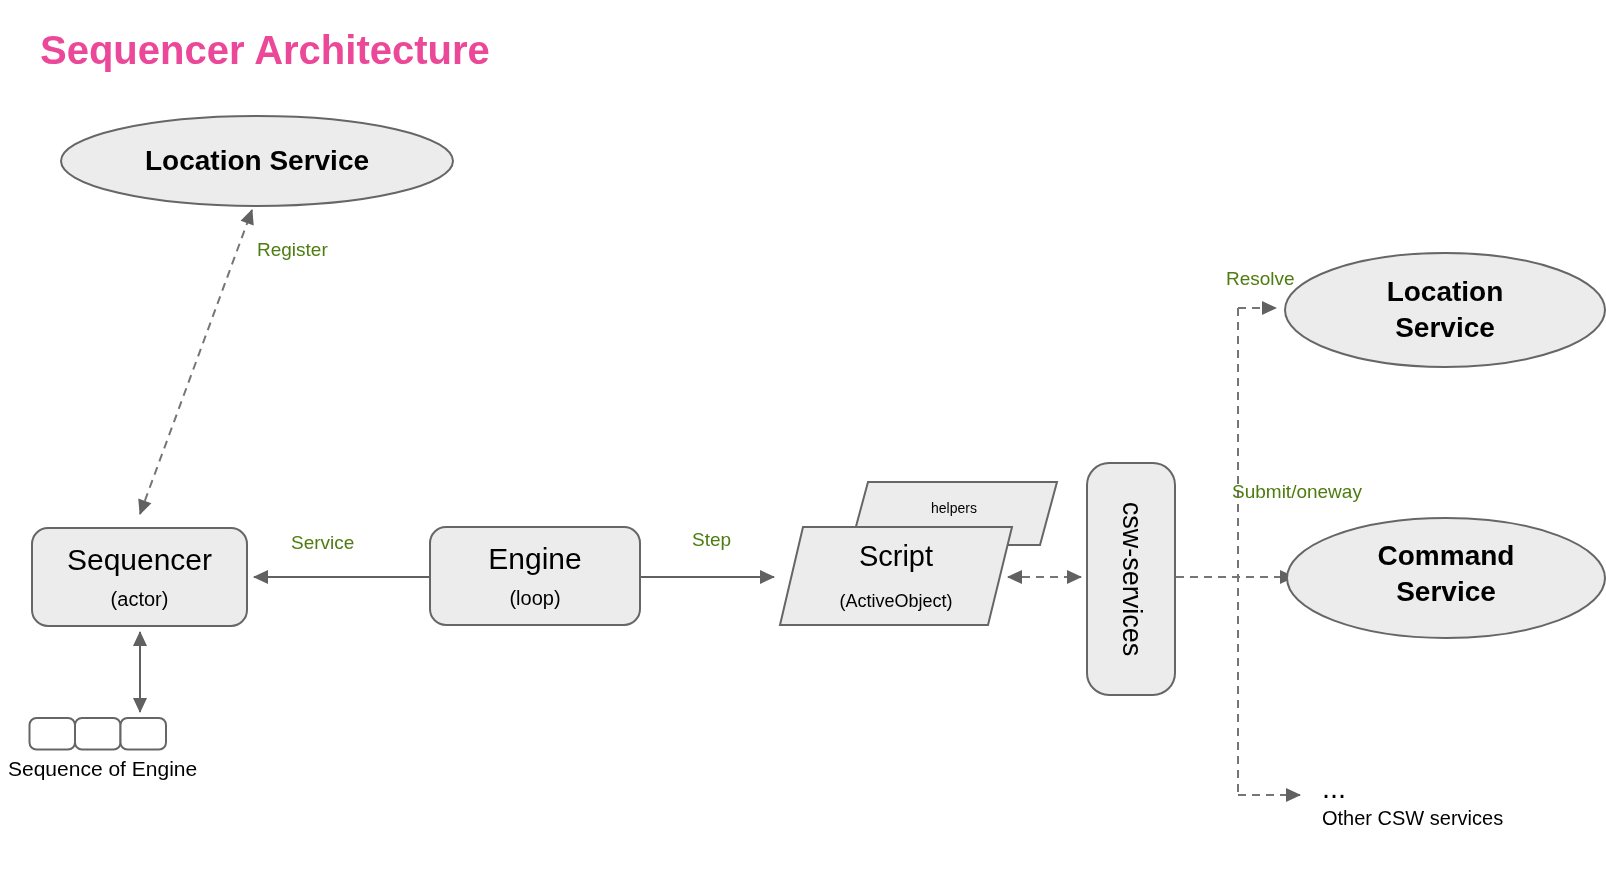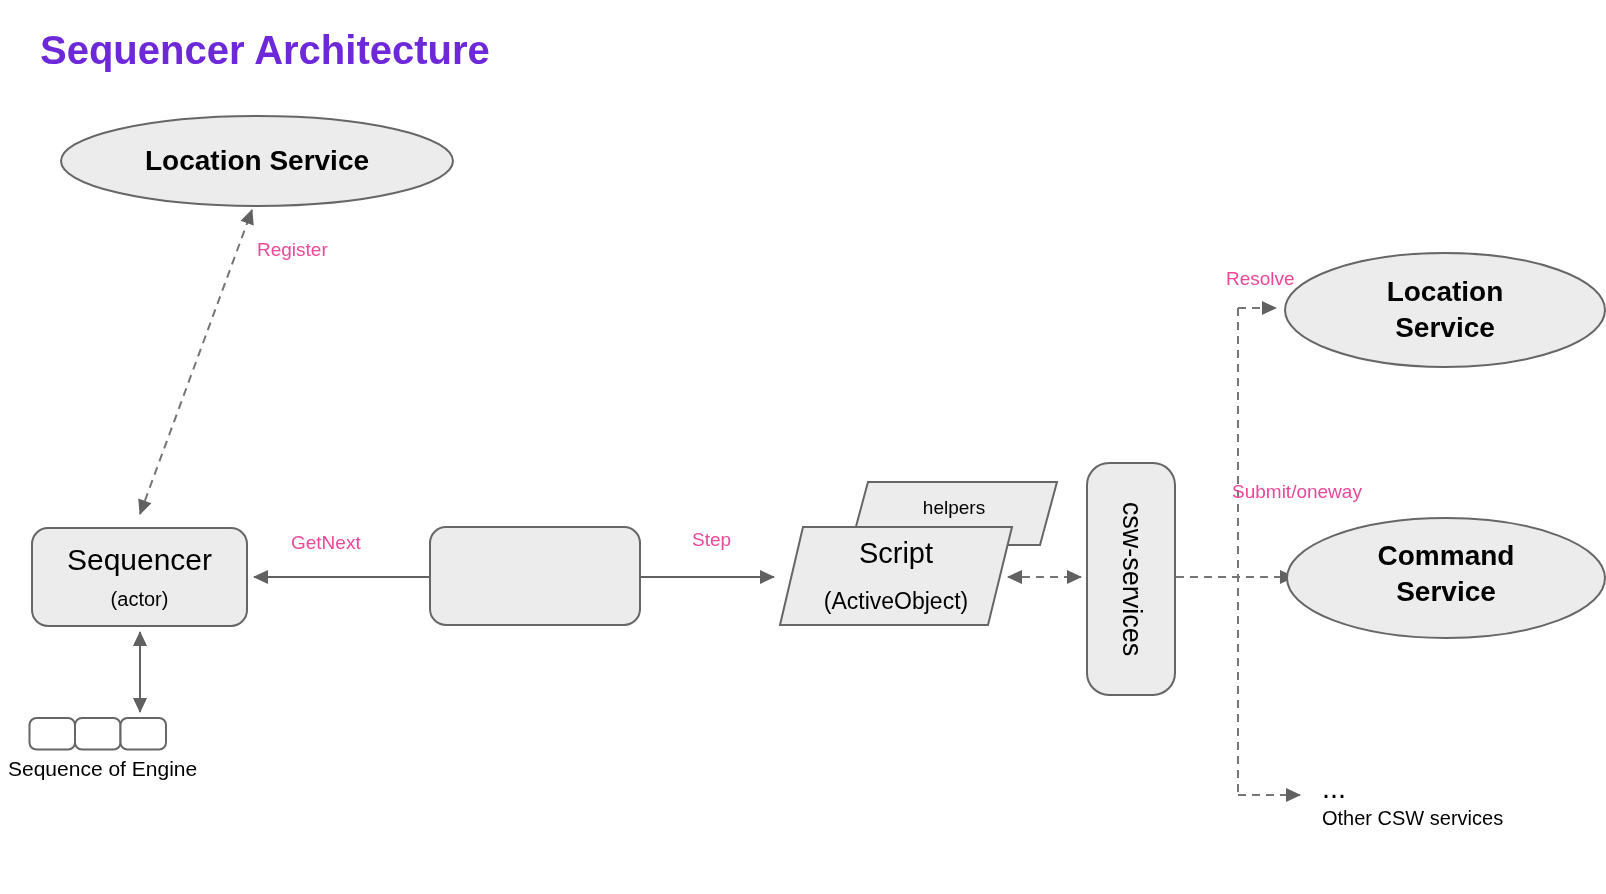--- a/index.html
+++ b/index.html
@@ -5,41 +5,41 @@
   html,body{margin:0;padding:0;background:#ffffff;}
   .canvas{
     position:relative;
     width:1606px;height:894px;
     background:#ffffff;
     font-family:"Liberation Sans", sans-serif;
     color:#000000;
     overflow:hidden;
   }
   .canvas svg{position:absolute;left:0;top:0;}
-  .lbl{position:absolute;white-space:nowrap;color:#ec4899;}
+  .lbl{position:absolute;white-space:nowrap;color:#4d7c0f;}
   .title{
     position:absolute;left:40px;top:28px;
-    font-size:40px;font-weight:bold;letter-spacing:0px;color:#6d28d9;
+    font-size:40px;font-weight:bold;letter-spacing:0px;color:#ec4899;
   }
   .node-label{
     position:absolute;display:flex;flex-direction:column;
     align-items:center;justify-content:center;text-align:center;
   }
   .node-title{font-size:30px;line-height:1.15;}
   .node-sub{font-size:20px;line-height:1.2;margin-top:10px;}
   .ellipse-label{font-size:28px;font-weight:bold;line-height:1.3;}
   .small{font-size:19px;}
   .rot-label{
     position:absolute;left:1131px;top:579px;
     transform:translate(-50%,-50%) rotate(90deg);
     font-size:27px;white-space:nowrap;
   }
-  .helpers-label{font-size:19px;}
+  .helpers-label{font-size:14px;}
   .script-title{font-size:29px;line-height:1.15;}
-  .script-sub{font-size:23px;line-height:1.2;margin-top:18px;text-align:center;}
+  .script-sub{font-size:18px;line-height:1.2;margin-top:18px;text-align:center;}
   .dots{position:absolute;left:1322px;top:772px;font-size:29px;}
   .othercsw{
     position:absolute;left:1322px;top:806px;width:190px;
     font-size:20px;line-height:1.25;white-space:normal;
   }
   .steps-caption{position:absolute;left:8px;top:757px;font-size:21px;}
   .wrapbox{white-space:normal;}
 </style>
 </head>
 <body>
@@ -80,22 +80,26 @@
 
   <div class="node-label ellipse-label" style="left:61px;top:116px;width:392px;height:90px;">Location Service</div>
 
   <div class="lbl small" style="left:257px;top:239px;">Register</div>
 
   <div class="node-label" style="left:32px;top:528px;width:215px;height:98px;">
     <div class="node-title">Sequencer</div>
     <div class="node-sub">(actor)</div>
   </div>
 
-  <div class="lbl small" style="left:291px;top:532px;">GetNext</div>
+  <div class="lbl small" style="left:291px;top:532px;">Service</div>
 
+  <div class="node-label" style="left:430px;top:527px;width:210px;height:98px;">
+    <div class="node-title">Engine</div>
+    <div class="node-sub">(loop)</div>
+  </div>
 
   <div class="lbl small" style="left:692px;top:529px;">Step</div>
 
   <div class="node-label helpers-label" style="left:851px;top:480px;width:206px;height:56px;">helpers</div>
 
   <div class="node-label" style="left:780px;top:527px;width:232px;height:98px;">
     <div class="script-title">Script</div>
     <div class="script-sub">(ActiveObject)</div>
   </div>
 

